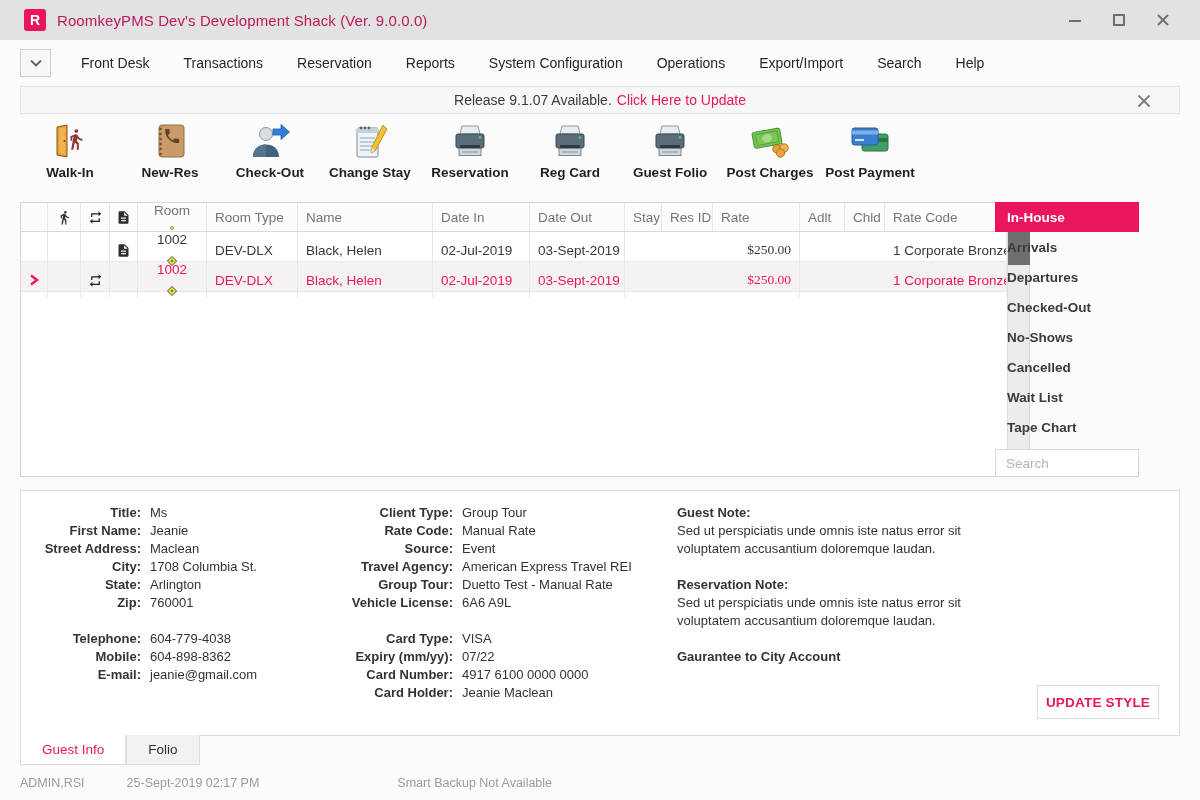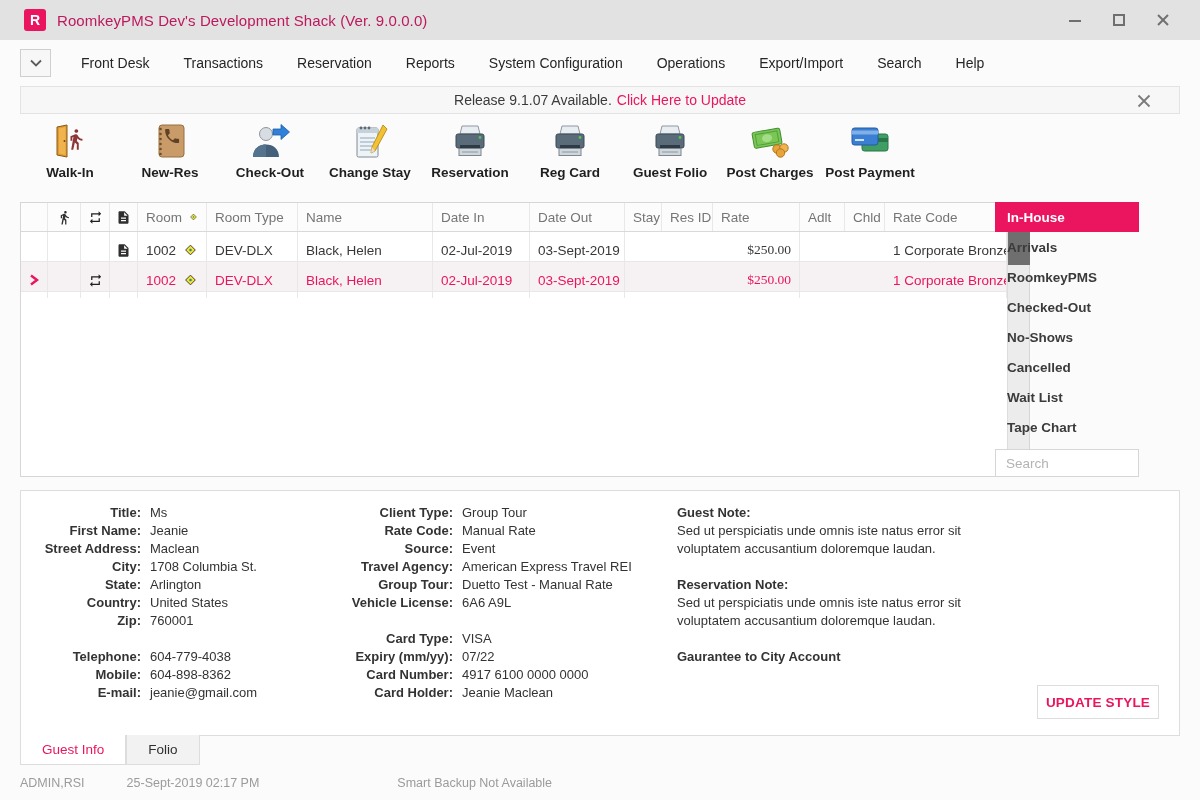--- a/index.html
+++ b/index.html
@@ -48,21 +48,21 @@
   .grid-inner{position:absolute;left:0;top:0;right:22px;bottom:0;}
   .grid-row{display:grid;grid-template-columns:27px 33px 29px 28px 69px 91px 135px 97px 95px 37px 51px 87px 45px 40px 1fr;height:30px;border-bottom:1px solid var(--griddiv);}
   .grid-row.header{height:29px;background:#fcfcfc;color:var(--headtext);border-bottom:1px solid #d9d9d9;}
   .gcell{display:flex;align-items:center;padding:0 8px;font-size:13.5px;border-right:1px solid var(--griddiv);overflow:hidden;white-space:nowrap;}
   .gcell.center{justify-content:center;padding:0 2px;margin-top:36px;}
   .gcell.right{justify-content:flex-end;font-family:Liberation Serif, serif;}
   .gcell.icon-cell{justify-content:center;padding:0;}
   .grid-row.header .gcell{font-size:13.5px;}
   .data-row{cursor:pointer;color:#383838;}
   .data-row.selected{background:var(--selrowbg);color:var(--accent);}
-  .room-cell{gap:7px;}
+  .room-cell{gap:7px;flex-direction:column;}
   .hdr-icon svg{display:block;}
 
   
   .vscroll{position:absolute;right:0;top:0;width:22px;height:273px;background:#ececec;border-left:1px solid #dddddd;}
   .vs-btn{position:absolute;left:0;width:22px;height:26px;background:#6f6f6f;display:flex;align-items:center;justify-content:center;cursor:pointer;}
   .vs-btn.up{top:0;}
   .vs-btn.down{bottom:0;}
   .vs-btn svg{stroke:#fff;stroke-width:2.2;fill:none;}
   .vs-thumb{position:absolute;left:0;top:28px;width:22px;height:34px;background:#6f6f6f;cursor:grab;}
 
@@ -403,21 +403,21 @@
       <svg width="12" height="8" viewBox="0 0 12 8">
           <polyline points="1.5,1.5 6,6.5 10.5,1.5"></polyline>
         </svg>
     </div>
   </div>
 </div>
 
 <div class="sidebar">
   <div class="side-item active">In-House</div>
   <div class="side-item">Arrivals</div>
-  <div class="side-item">RoomkeyPMS</div>
+  <div class="side-item">Departures</div>
   <div class="side-item">Checked-Out</div>
   <div class="side-item">No-Shows</div>
   <div class="side-item">Cancelled</div>
   <div class="side-item">Wait List</div>
   <div class="side-item">Tape Chart</div>
   <input class="side-search" type="text" placeholder="Search" style="">
 </div>
 
 <div class="detail">
 
@@ -434,24 +434,20 @@
         <div class="dlabel">Street Address:</div>
         <div class="dvalue">Maclean</div>
       </div>
     <div class="drow">
         <div class="dlabel">City:</div>
         <div class="dvalue">1708 Columbia St.</div>
       </div>
     <div class="drow">
         <div class="dlabel">State:</div>
         <div class="dvalue">Arlington</div>
-      </div>
-    <div class="drow">
-        <div class="dlabel">Country:</div>
-        <div class="dvalue">United States</div>
       </div>
     <div class="drow">
         <div class="dlabel">Zip:</div>
         <div class="dvalue">760001</div>
       </div>
     <div class="dspacer"></div>
     <div class="drow">
         <div class="dlabel">Telephone:</div>
         <div class="dvalue">604-779-4038</div>
       </div>

